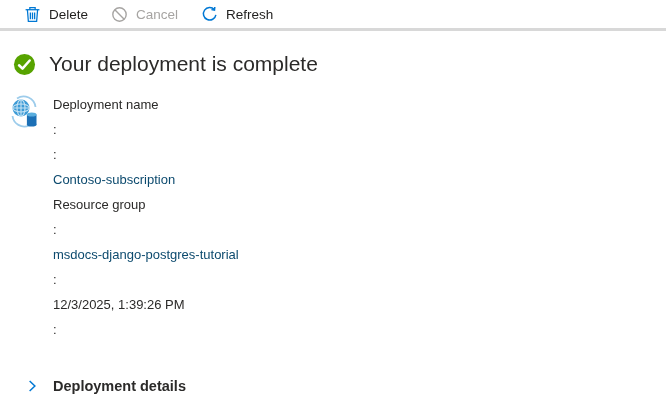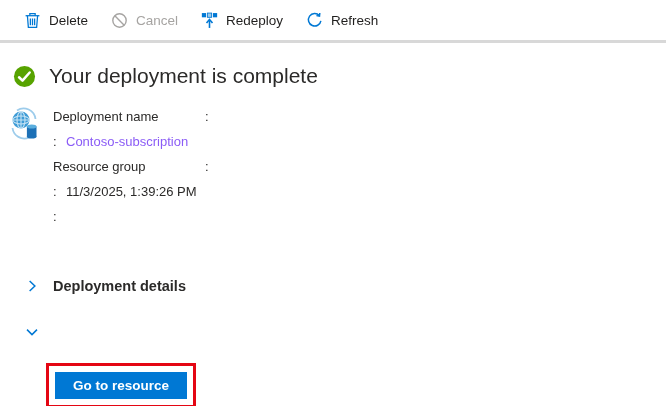--- a/index.html
+++ b/index.html
@@ -3,52 +3,52 @@
 <meta charset="utf-8">
 <style>
   * { box-sizing: border-box; }
   html, body { margin: 0; padding: 0; }
   body {
     width: 666px; height: 406px; overflow: hidden;
     background: #ffffff; color: #2b2a29;
     font-family: "Liberation Sans", sans-serif;
   }
   
-  .toolbar { display: flex; align-items: center; height: 40px; padding-left: 24px; }
+  .toolbar { display: flex; align-items: center; height: 28px; padding-left: 24px; }
   .tb-item {
     display: flex; align-items: center; gap: 8px; margin-right: 23px;
     font-size: 13.5px; color: #201f1e; cursor: pointer; white-space: nowrap;
   }
   .tb-item.disabled { color: #a6a4a2; cursor: default; }
   .ic { display: flex; width: 17px; height: 17px; align-items: center; justify-content: center; }
   .ic svg { width: 100%; height: 100%; }
   .divider { height: 3px; background: #d8d8d8; }
 
   
   .status-row { display: flex; align-items: center; gap: 13px; margin: 21px 8px 0 13px; }
   .status-icon { width: 23px; height: 23px; display: flex; }
   .status-title { font-size: 21px; color: #2b2a29; }
 
   
   .body-row { display: flex; margin: 16px 0 0 8px; }
   .res-icon { width: 32px; height: 34px; margin: 3px 13px 0 0; flex: none; display: flex; }
   .fields { font-size: 13px; }
-  .frow { display: flex; line-height: 25px; }
+  .frow { display: flex; line-height: 25px; flex-direction: column; }
   .flabel { width: 152px; flex: none; }
   .fcolon { width: 13px; flex: none; }
   .fvalue { white-space: nowrap; }
-  .link { color: #8b5cf6; cursor: pointer; }
+  .link { color: #0c4a6e; cursor: pointer; }
 
   
   .section {
     display: flex; align-items: center; gap: 14px; margin-left: 25px;
     font-size: 14.5px; font-weight: 700; color: #2b2a29; cursor: pointer;
   }
   .chev { width: 14px; height: 14px; display: flex; }
-  .sec-details { margin-top: 49px; }
+  .sec-details { margin-top: 36px; }
   .sec-next { margin-top: 31px; }
 
   
   .btn-wrap {
     display: inline-block; margin: 24px 0 0 46px;
     border: 3px solid #e40613; padding: 6px; background: #ffffff;
   }
   .go-btn {
     display: block; width: 132px; padding: 6px 0;
     background: #0078d4; color: #ffffff; border: 0;
@@ -75,32 +75,20 @@
     <span>Delete</span>
   </div>
   <div class="tb-item disabled">
     <span class="ic">
       <svg viewBox="0 0 16 16" fill="none" stroke="#a6a4a2" stroke-width="1.3">
         <circle cx="8" cy="8" r="6.3"></circle>
           <path d="M3.6 3.6l8.8 8.8"></path>
       </svg>
     </span>
     <span>Cancel</span>
-  </div>
-  <div class="tb-item">
-    <span class="ic">
-      <svg viewBox="0 0 16 16">
-        <rect x="0.8" y="1" width="4" height="4" fill="#0078d4"></rect>
-        <rect x="6" y="1" width="4" height="4" fill="#9cc9ea" stroke="#0078d4" stroke-width="0.8"></rect>
-        <rect x="11.2" y="1" width="4" height="4" fill="#0078d4"></rect>
-        <path d="M8 15V8.2" stroke="#0078d4" stroke-width="1.5" fill="none"></path>
-        <path d="M5.2 10.3L8 7l2.8 3.3" stroke="#0078d4" stroke-width="1.5" fill="none"></path>
-      </svg>
-    </span>
-    <span>Redeploy</span>
   </div>
   <div class="tb-item">
     <span class="ic">
       <svg viewBox="0 0 16 16" fill="none" stroke="#0078d4" stroke-width="1.4">
         <path d="M12.6 3.4A5.9 5.9 0 1 0 14 8.3"></path>
         <path d="M13 0.9l-.3 2.9-2.9-.4"></path>
       </svg>
     </span>
     <span>Refresh</span>
   </div>
@@ -138,24 +126,25 @@
       <span class="flabel">Deployment name</span>
       <span class="fcolon">:</span>
     </div>
     <div class="frow">
       <span class="fcolon">:</span>
       <span class="fvalue link">Contoso-subscription</span>
     </div>
     <div class="frow">
       <span class="flabel">Resource group</span>
       <span class="fcolon">:</span>
+      <span class="fvalue link">msdocs-django-postgres-tutorial</span>
     </div>
     <div class="frow">
       <span class="fcolon">:</span>
-      <span class="fvalue">11/3/2025, 1:39:26 PM</span>
+      <span class="fvalue">12/3/2025, 1:39:26 PM</span>
     </div>
     <div class="frow">
       <span class="fcolon">:</span>
     </div>
   </div>
 </div>
 
 
 <div class="section sec-details">
   <span class="chev">

